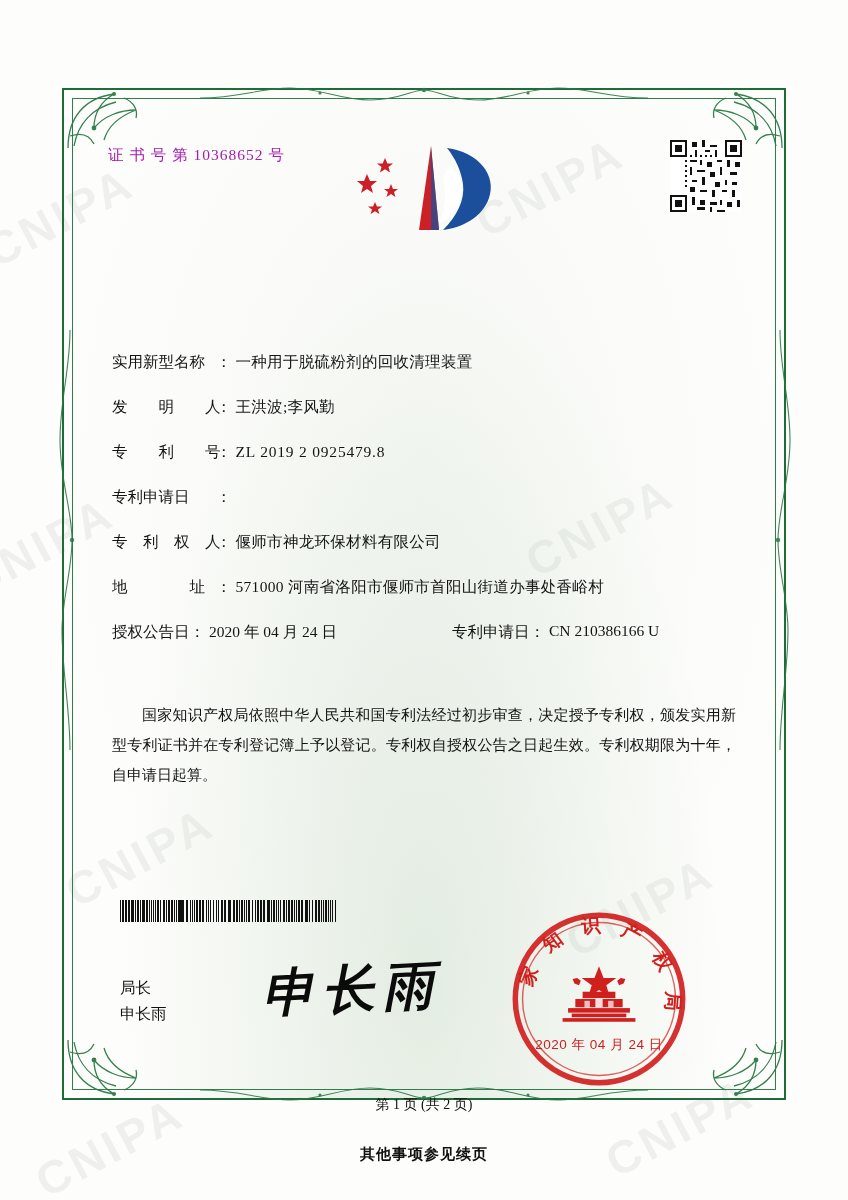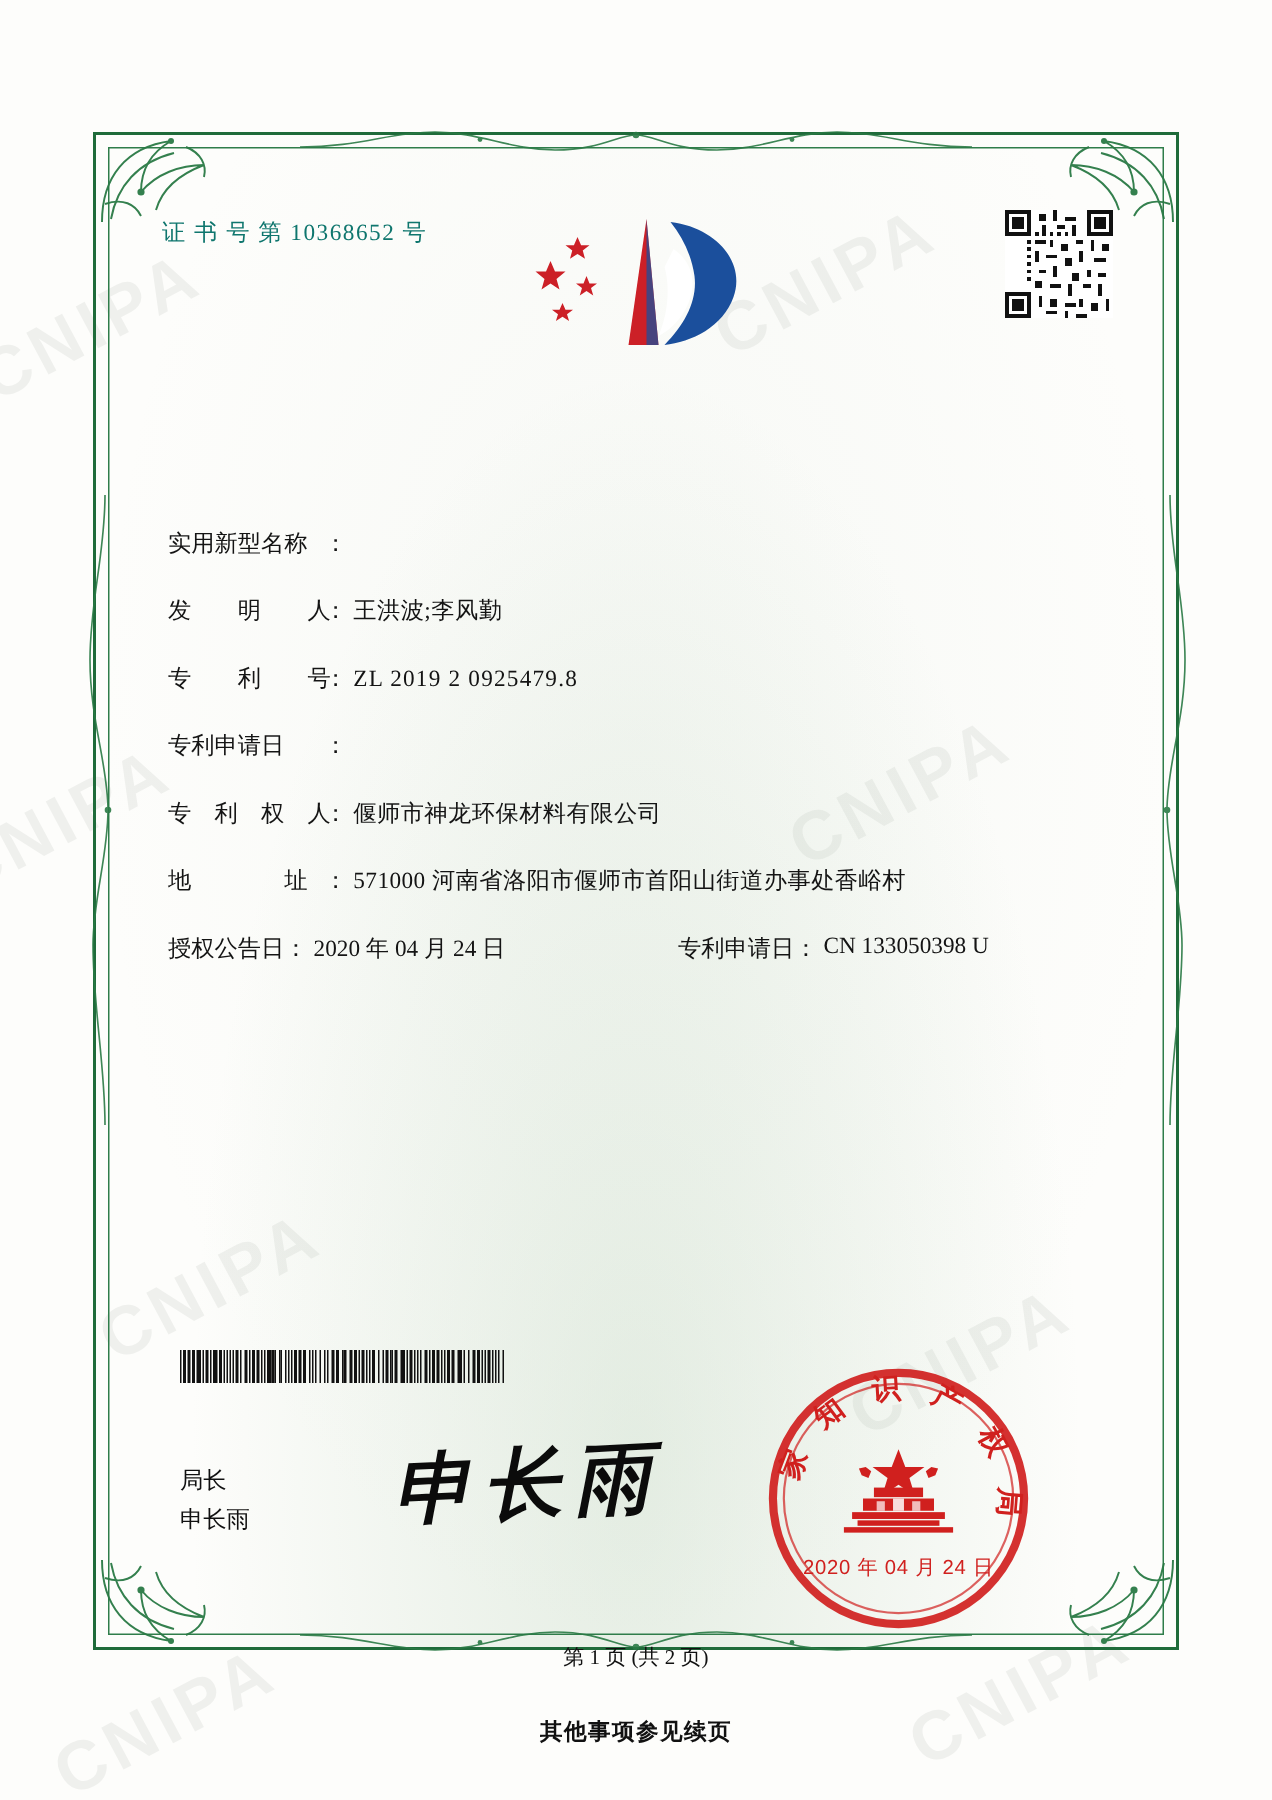--- a/index.html
+++ b/index.html
@@ -90,21 +90,21 @@
   .edge-left { left: 56px; top: 330px; width: 22px; height: 420px; }
   .edge-right{ right: 54px; top: 330px; width: 22px; height: 420px; transform: scaleX(-1); }
   .edge-orn svg { width: 100%; height: 100%; display: block; }
 
   
   #cert-number {
     position: absolute;
     left: 108px; top: 145px;
     font-size: 15.5px;
     letter-spacing: 1px;
-    color: #0f766e;
+    color: #a21caf;
   }
   #qr {
     position: absolute;
     right: 106px; top: 140px;
     width: 72px; height: 72px;
   }
   #logo {
     position: absolute;
     left: 0; right: 0; top: 140px;
     height: 100px;
@@ -421,20 +421,21 @@
       </g>
     </svg>
   </div>
 
 
   <div id="fields">
 
     <div class="field-row">
       <span class="f-label">实用新型名称</span>
       <span class="f-colon">：</span>
+      <span class="f-value">一种用于脱硫粉剂的回收清理装置</span>
     </div>
 
     <div class="field-row">
       <span class="f-label">发　　明　　人</span>
       <span class="f-colon">：</span>
       <span class="f-value">王洪波;李风勤</span>
     </div>
 
     <div class="field-row">
       <span class="f-label">专　　利　　号</span>
@@ -461,27 +462,28 @@
 
     <div class="pair-row">
       <span class="pair-left">
         <span class="pl-label">授权公告日</span>
         <span class="f-colon">：</span>
         <span>2020 年 04 月 24 日</span>
       </span>
       <span class="pair-right">
         <span class="pl-label">专利申请日</span>
         <span class="f-colon">：</span>
-        <span class="mono">CN 133050398 U</span>
+        <span class="mono">CN 210386166 U</span>
       </span>
     </div>
 
   </div>
 
   <div id="paras">
+    <p>国家知识产权局依照中华人民共和国专利法经过初步审查，决定授予专利权，颁发实用新型专利证书并在专利登记簿上予以登记。专利权自授权公告之日起生效。专利权期限为十年，自申请日起算。</p>
   </div>
 
   <div id="barcode">
       <i style="width:2px"></i>
       <i style="width:1px;background:transparent"></i>
       <i style="width:3px"></i>
       <i style="width:1px;background:transparent"></i>
       <i style="width:3px"></i>
       <i style="width:1px;background:transparent"></i>
       <i style="width:3px"></i>

